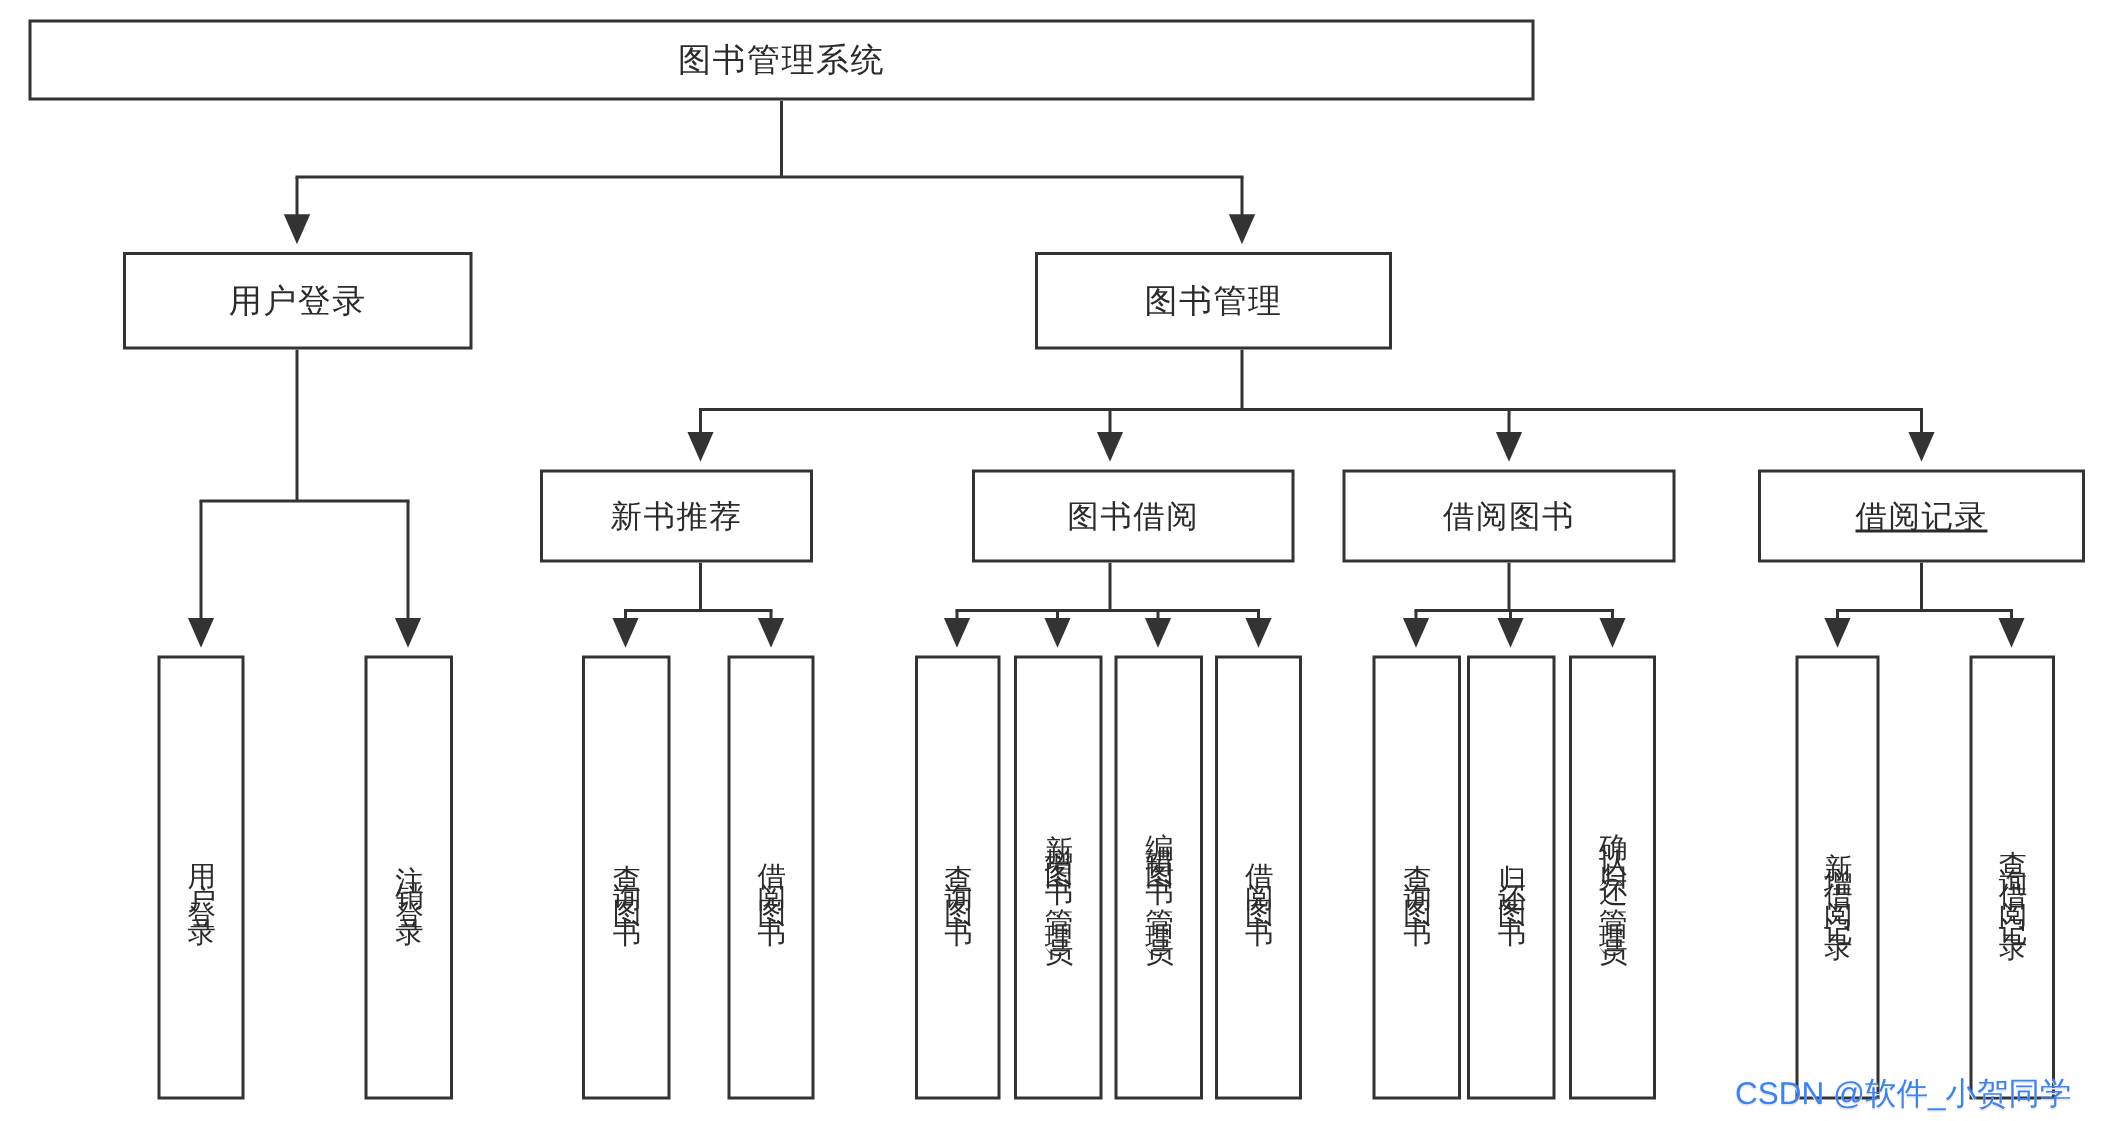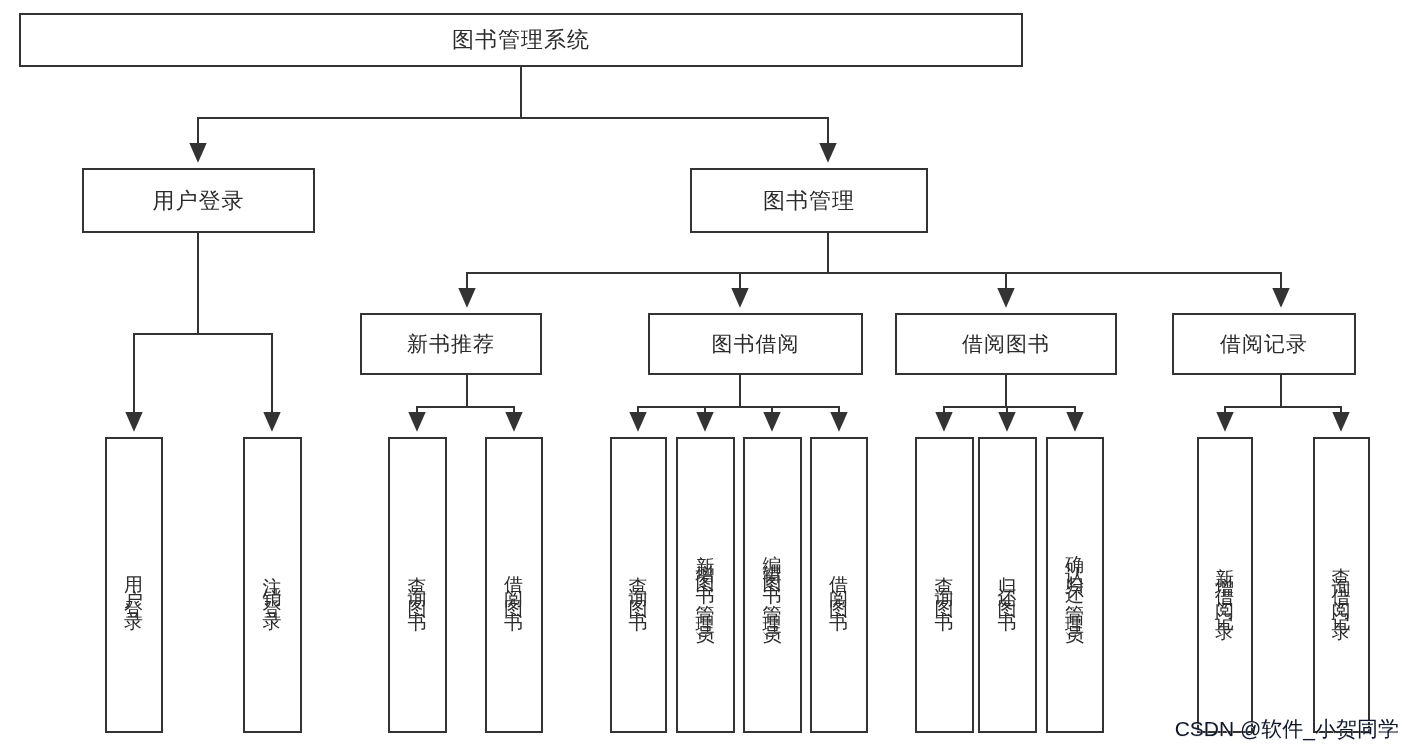--- a/index.html
+++ b/index.html
@@ -43,42 +43,42 @@
   }
   
   .n-root       { left: 19px;  top: 13px;  width: 1004px; height: 54px; }
   
   .n-userlogin  { left: 82px;  top: 168px; width: 233px; height: 65px; }
   .n-bookmgmt   { left: 690px; top: 168px; width: 238px; height: 65px; }
   
   .n-newbooks   { left: 360px;  top: 313px; width: 182px; height: 62px; font-size: 21px; }
   .n-bookborrow { left: 632px;  top: 313px; width: 215px; height: 62px; font-size: 21px; margin-left: 16px; }
   .n-curborrow  { left: 895px;  top: 313px; width: 222px; height: 62px; font-size: 21px; }
-  .n-records    { left: 1172px; top: 313px; width: 184px; height: 62px; font-size: 21px; }
+  .n-records    { left: 1172px; top: 313px; width: 218px; height: 62px; font-size: 21px; text-decoration: underline; }
   
   .n-leaf-login    { left: 105px;  width: 58px; }
   .n-leaf-logout   { left: 243px;  width: 59px; }
   .n-nb-query      { left: 388px;  width: 59px; }
   .n-nb-borrow     { left: 485px;  width: 58px; }
   .n-bb-query      { left: 610px;  width: 57px; }
   .n-bb-add        { left: 676px;  width: 59px; letter-spacing: 10px; }
   .n-bb-edit       { left: 743px;  width: 59px; letter-spacing: 10px; }
   .n-bb-borrow     { left: 810px;  width: 58px; }
   .n-cb-query      { left: 915px;  width: 59px; }
   .n-cb-return     { left: 978px;  width: 59px; }
   .n-cb-confirm    { left: 1046px; width: 58px; letter-spacing: 10px; }
   .n-br-add        { left: 1197px; width: 56px; letter-spacing: 11px; }
   .n-br-query      { left: 1313px; width: 57px; letter-spacing: 11px; }
 
   .watermark {
     position: absolute;
-    right: 6px;
+    right: 24px;
     bottom: 4px;
     font-size: 21px;
-    color: #0f172a;
+    color: #3b82f6;
     text-shadow: 0 1px 0 #ececec;
     white-space: nowrap;
   }
 </style>
 </head>
 <body>
 
 <div class="canvas">
 
   <svg class="wires" viewBox="0 0 1405 747" xmlns="http://www.w3.org/2000/svg">

